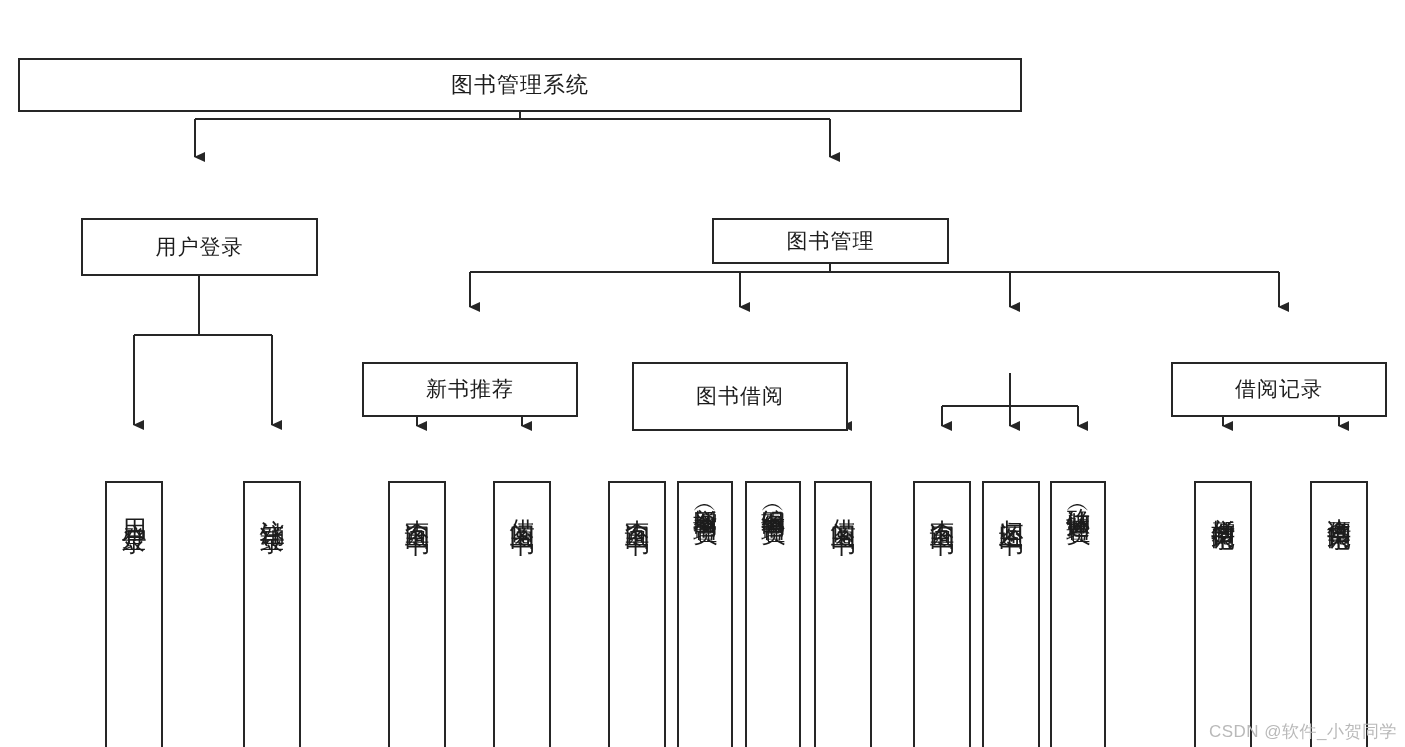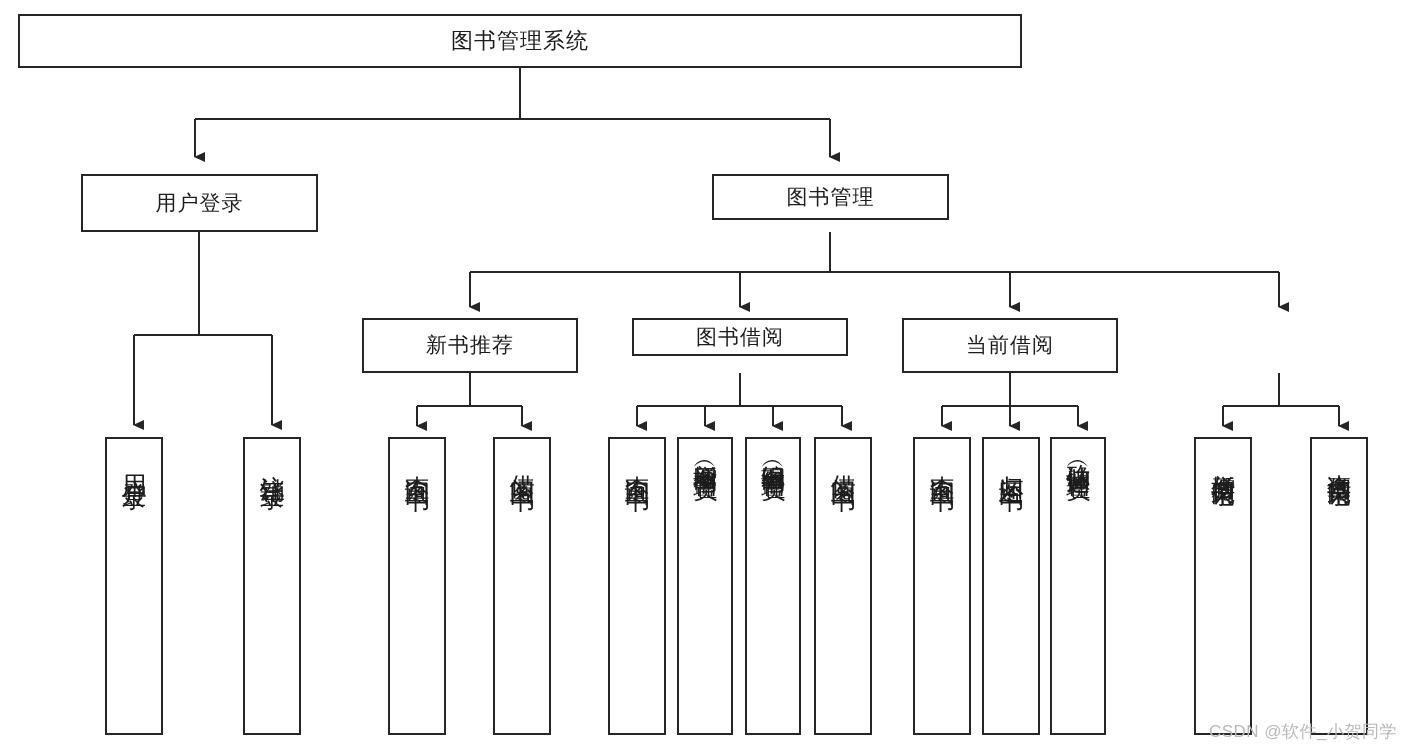--- a/index.html
+++ b/index.html
@@ -25,20 +25,21 @@
   
   .node{
     position:absolute;
     box-sizing:border-box;
     background:#ffffff;
     border:2px solid #262626;
     display:flex;
     align-items:center;
     justify-content:center;
     color:#1c1c1c;
+    margin-top:44px;
   }
   .node .lbl{
     display:block;
     line-height:1.18;
     letter-spacing:1px;
     white-space:pre-line;
   }
   
   .node.horiz .lbl{
     font-size:21px;
@@ -138,28 +139,28 @@
   </div>
 
   <div class="node horiz" style="left:712px; top:174px; width:237px; height:46px;">
     <span class="lbl">图书管理</span>
   </div>
 
   <div class="node horiz" style="left:362px; top:318px; width:216px; height:55px;">
     <span class="lbl">新书推荐</span>
   </div>
 
-  <div class="node horiz" style="left:632px; top:318px; width:216px; height:38px;">
+  <div class="node horiz" style="left:632px; top:318px; width:216px; height:69px;">
     <span class="lbl">图书借阅</span>
   </div>
 
-  <div class="node horiz" style="left:902px; top:318px; width:216px; height:55px;">
-    <span class="lbl">当前借阅</span>
-  </div>
-
+
+  <div class="node horiz" style="left:1171px; top:318px; width:216px; height:55px;">
+    <span class="lbl">借阅记录</span>
+  </div>
 
   <div class="node vert" style="left:105px; top:437px; width:58px; height:298px;">
     <span class="lbl">用户登录</span>
   </div>
 
   <div class="node vert" style="left:243px; top:437px; width:58px; height:298px;">
     <span class="lbl">注销登录</span>
   </div>
 
   <div class="node vert" style="left:388px; top:437px; width:58px; height:298px;">

